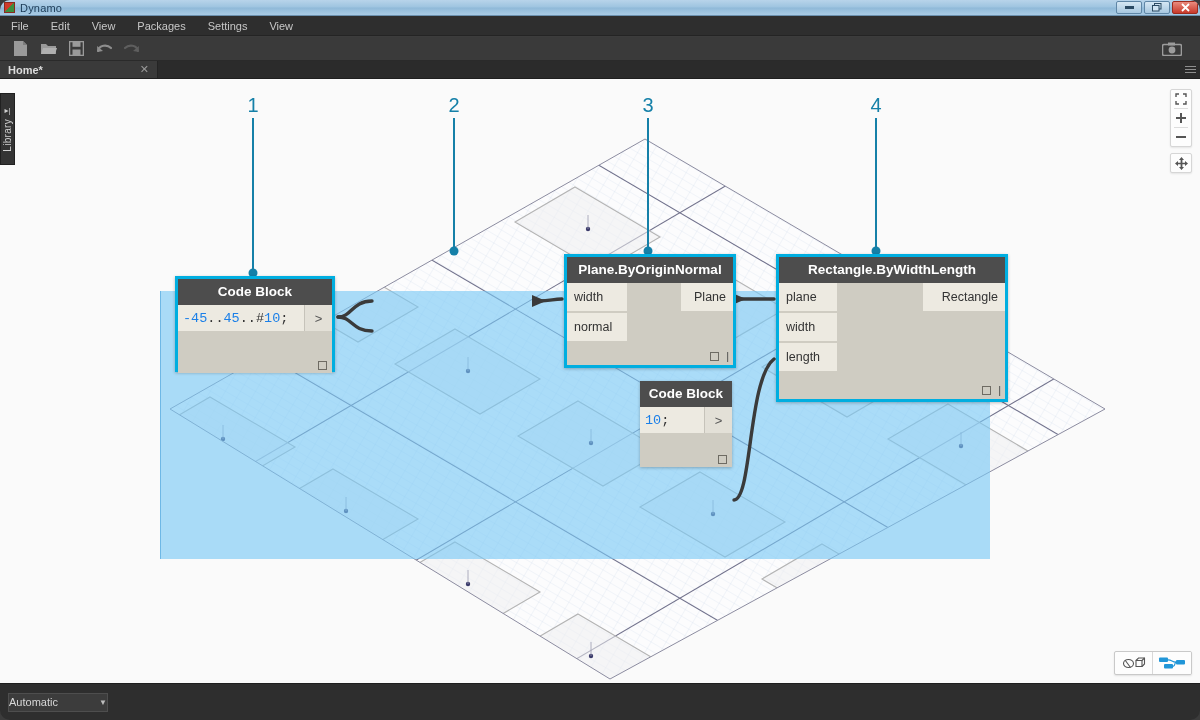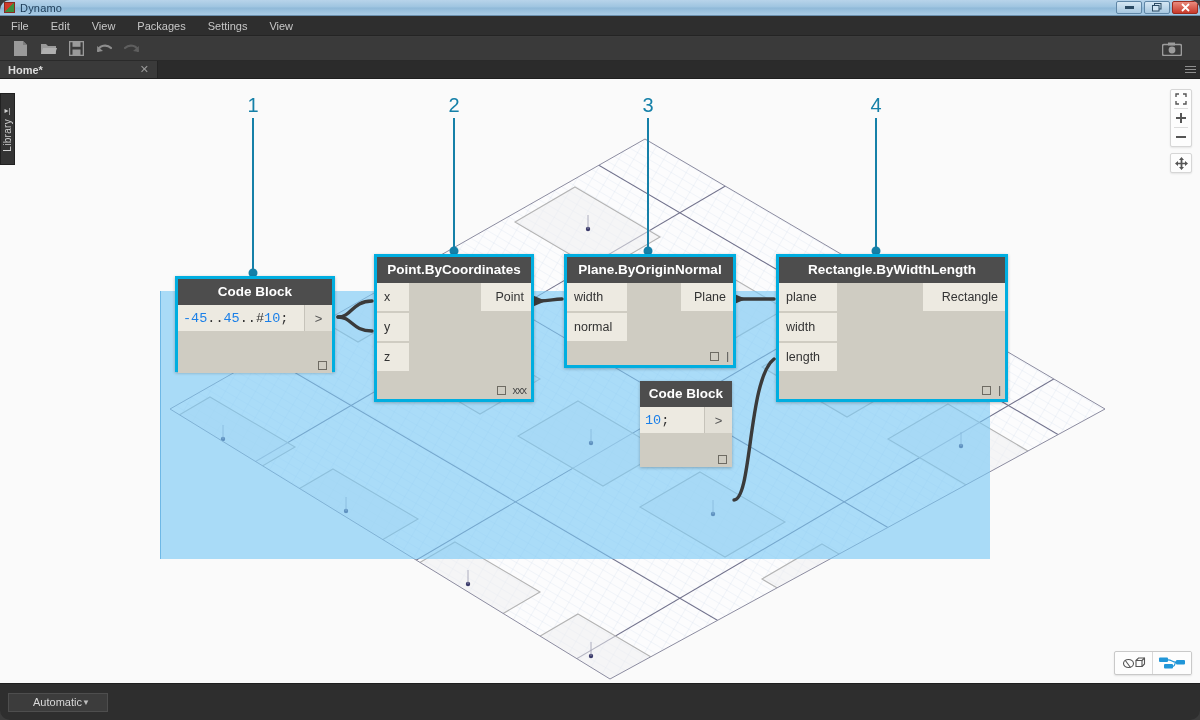--- a/index.html
+++ b/index.html
@@ -186,21 +186,21 @@
   .librarytab .arr { font-size: 8px; color: #cfcfcf; }
 
   
   .statusbar {
     position: absolute; left: 0; top: 683px; width: 1200px; height: 37px;
     background: #2e2e2e; border-top: 1px solid #1e1e1e;
     display: flex; align-items: center; padding-left: 8px;
   }
   .runmode {
     width: 100px; height: 19px; background: #3c3c3c; border: 1px solid #4e4e4e;
-    display: flex; align-items: center; padding: 0 24px;
+    display: flex; align-items: center; padding: 0 0;
     font-size: 11px; color: #d8d8d8;
   }
   .runmode .caret { margin-left: auto; font-size: 8px; color: #bdbdbd; }
 </style>
 </head>
 <body>
 
 <div id="app">
 
   <div class="titlebar">
@@ -431,33 +431,20 @@
               <span>;</span>
             </div>
           <div class="cb-out">&gt;</div>
         </div>
         <div class="node-footer">
           <div class="chk"></div>
         </div>
       </div>
     </div>
 
-    <div class="node" style="left:374px; top:175px; width:160px; height:148px;">
-      <div class="node-header">Point.ByCoordinates</div>
-      <div class="node-body" style="height:116px;">
-        <div class="port in" style="top:0px; width:32px;">x</div>
-        <div class="port in" style="top:30px; width:32px;">y</div>
-        <div class="port in" style="top:60px; width:32px;">z</div>
-        <div class="port out" style="top:0px; width:50px;">Point</div>
-        <div class="node-footer">
-          <div class="chk"></div>
-          <div class="lacing">xxx</div>
-        </div>
-      </div>
-    </div>
 
     <div class="node" style="left:564px; top:175px; width:172px; height:114px;">
       <div class="node-header">Plane.ByOriginNormal</div>
       <div class="node-body" style="height:82px;">
         <div class="port in" style="top:0px; width:60px;">width</div>
         <div class="port in" style="top:30px; width:60px;">normal</div>
         <div class="port out" style="top:0px; width:52px;">Plane</div>
         <div class="node-footer">
           <div class="chk"></div>
           <div class="lacing">|</div>

